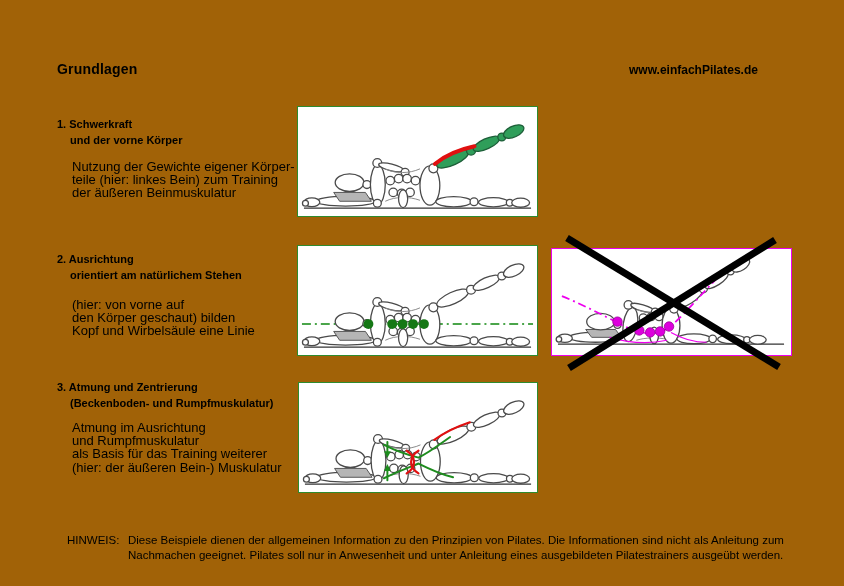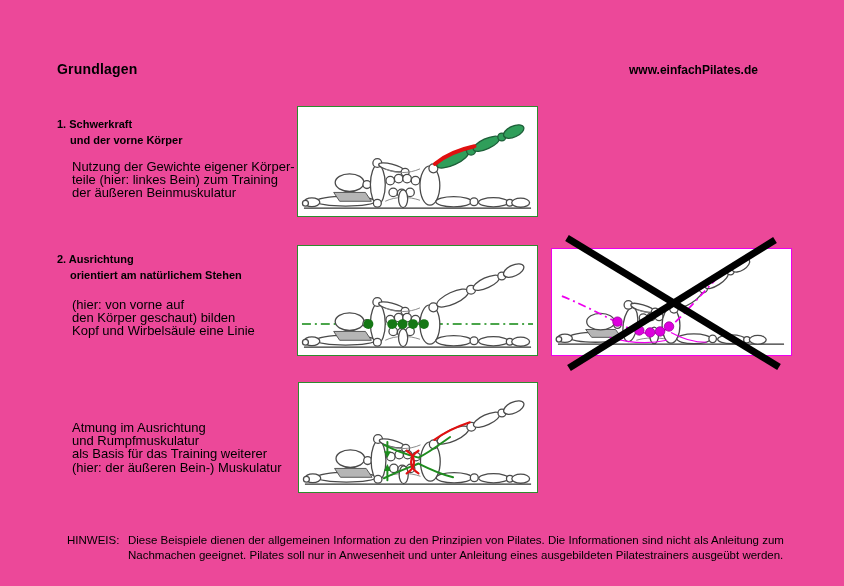--- a/index.html
+++ b/index.html
@@ -10,21 +10,21 @@
     --axis-line-green:#4aa54a;
     --marking-green:#1e8c1e;
     --highlight-red:#e01010;
     --marking-magenta:#ee00ee;
     --magenta-dot:#dd00dd;
     --cross-black:#000000;
     --figure-outline:#4a4a4a;
   }
   html,body{margin:0;padding:0;background:#fff;}
   .page{
-    position:relative;width:844px;height:586px;background:#ec4899;
+    position:relative;width:844px;height:586px;background:#a16207;
     font-family:"Liberation Sans", sans-serif;color:#000;overflow:hidden;
   }
   .abs{position:absolute;}
   .page-title{left:57px;top:61px;font-size:14px;font-weight:bold;letter-spacing:0.2px;}
   .site-url{left:629px;top:63px;font-size:12px;font-weight:bold;}
   .sec-head{font-size:11px;font-weight:bold;line-height:15.5px;white-space:nowrap;}
   .sec-head .l2{padding-left:13px;}
   .sec-body{font-size:13px;line-height:13.2px;white-space:nowrap;}
   .sec-body div{white-space:nowrap;}
   #sec1-head{left:57px;top:117px;}
@@ -127,20 +127,24 @@
   <div class="abs sec-head" id="sec2-head">
     <div class="l1">2. Ausrichtung</div>
     <div class="l2">orientiert am natürlichem Stehen</div>
   </div>
   <div class="abs sec-body" id="sec2-body">
     <div>(hier: von vorne auf</div>
     <div>den Körper geschaut) bilden</div>
     <div>Kopf und Wirbelsäule eine Linie</div>
   </div>
 
+  <div class="abs sec-head" id="sec3-head">
+    <div class="l1">3. Atmung und Zentrierung</div>
+    <div class="l2">(Beckenboden- und Rumpfmuskulatur)</div>
+  </div>
   <div class="abs sec-body" id="sec3-body">
     <div>Atmung im Ausrichtung</div>
     <div>und Rumpfmuskulatur</div>
     <div>als Basis für das Training weiterer</div>
     <div>(hier: der äußeren Bein-) Muskulatur</div>
   </div>
 
   <div class="diagram" id="box1">
     <svg viewBox="0 0 241 111" preserveAspectRatio="none">
       <g>

